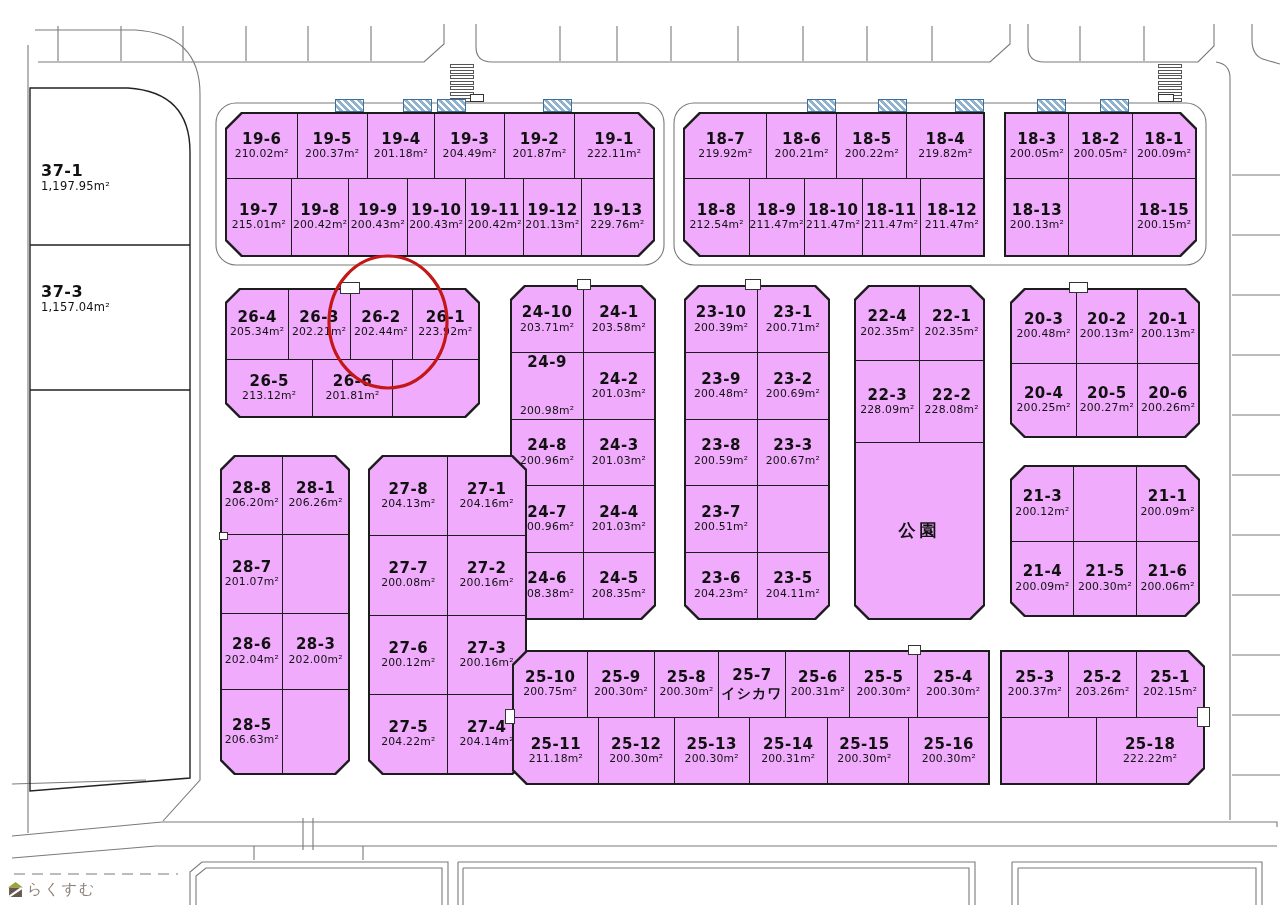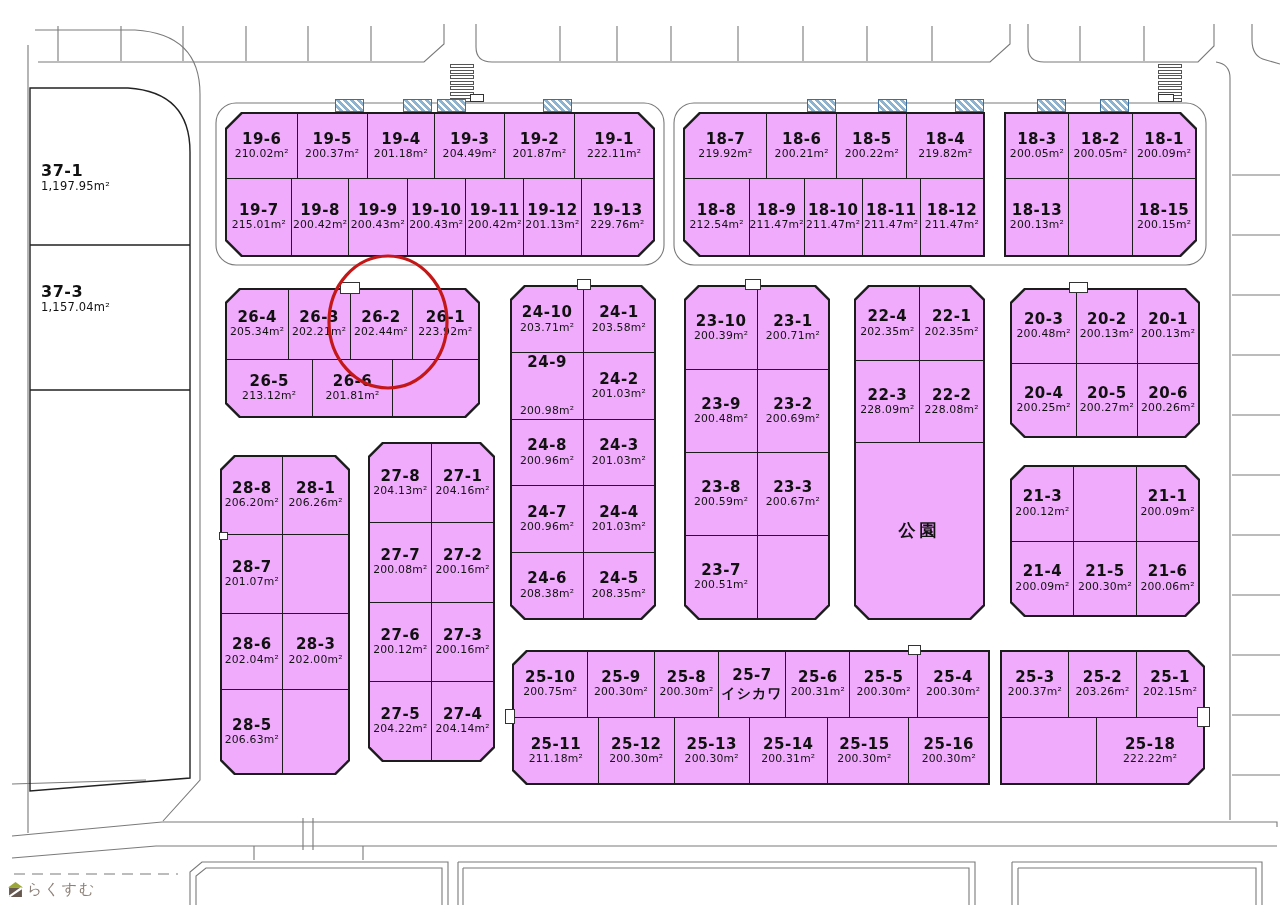--- a/index.html
+++ b/index.html
@@ -349,20 +349,30 @@
         </div>
         <div class="row" style="flex-grow: 1;">
           <div class="cell" style="flex-grow: 1;">
             <div class="lot-label">23-7</div>
             <div class="lot-area">200.51m²</div>
           </div>
           <div class="cell vb" style="flex-grow: 1;">
             <div class="lot-label"></div>
           </div>
         </div>
+        <div class="row" style="flex-grow: 1;">
+          <div class="cell" style="flex-grow: 1;">
+            <div class="lot-label">23-6</div>
+            <div class="lot-area">204.23m²</div>
+          </div>
+          <div class="cell vb" style="flex-grow: 1;">
+            <div class="lot-label">23-5</div>
+            <div class="lot-area">204.11m²</div>
+          </div>
+        </div>
       </div>
     </div>
     <div class="block" style="left: 854px; top: 285px; width: 131px; height: 335px;">
       <div class="shell" style="clip-path: polygon(14px 0px, calc(100% - 14px) 0px, 100% 14px, 100% calc(100% - 14px), calc(100% - 14px) 100%, 14px 100%, 0px calc(100% - 14px), 0px 14px);"></div>
       <div class="inner" style="clip-path: polygon(14px 0px, calc(100% - 14px) 0px, 100% 14px, 100% calc(100% - 14px), calc(100% - 14px) 100%, 14px 100%, 0px calc(100% - 14px), 0px 14px);">
         <div class="row" style="flex-grow: 0.75;">
           <div class="cell" style="flex-grow: 1;">
             <div class="lot-label">22-4</div>
             <div class="lot-area">202.35m²</div>
           </div>
@@ -489,21 +499,21 @@
           <div class="cell" style="flex-grow: 0.96;">
             <div class="lot-label">28-5</div>
             <div class="lot-area">206.63m²</div>
           </div>
           <div class="cell vb" style="flex-grow: 1.04;">
             <div class="lot-label"></div>
           </div>
         </div>
       </div>
     </div>
-    <div class="block" style="left: 368px; top: 442px; width: 127px; height: 320px;">
+    <div class="block" style="left: 368px; top: 455px; width: 127px; height: 320px; padding-left: 32px;">
       <div class="shell" style="clip-path: polygon(14px 0px, calc(100% - 14px) 0px, 100% 14px, 100% calc(100% - 14px), calc(100% - 14px) 100%, 14px 100%, 0px calc(100% - 14px), 0px 14px);"></div>
       <div class="inner" style="clip-path: polygon(14px 0px, calc(100% - 14px) 0px, 100% 14px, 100% calc(100% - 14px), calc(100% - 14px) 100%, 14px 100%, 0px calc(100% - 14px), 0px 14px);">
         <div class="row" style="flex-grow: 1;">
           <div class="cell" style="flex-grow: 1;">
             <div class="lot-label">27-8</div>
             <div class="lot-area">204.13m²</div>
           </div>
           <div class="cell vb" style="flex-grow: 1;">
             <div class="lot-label">27-1</div>
             <div class="lot-area">204.16m²</div>

